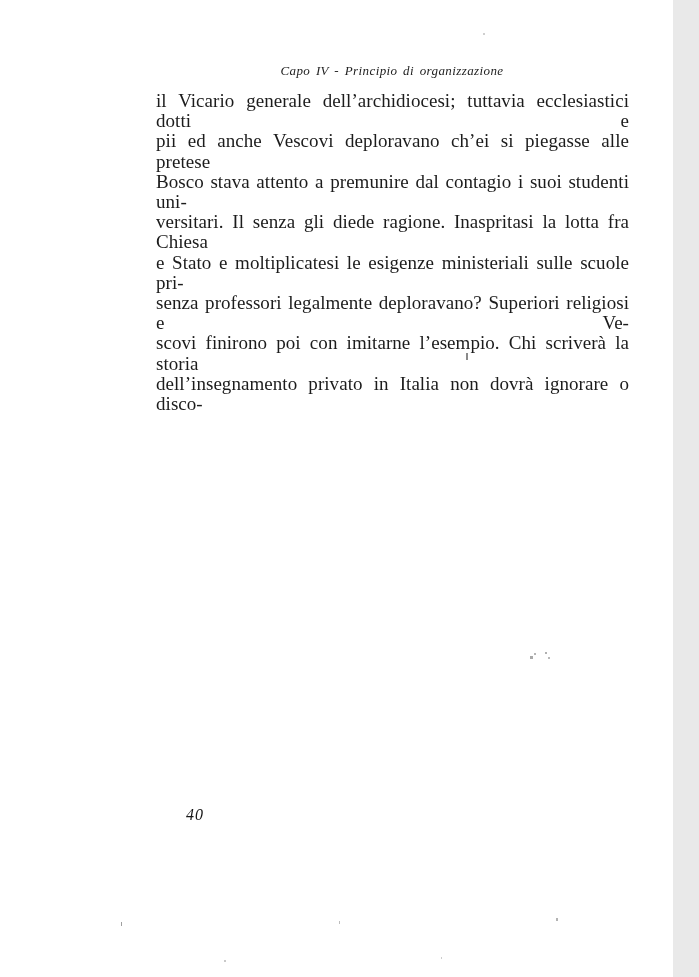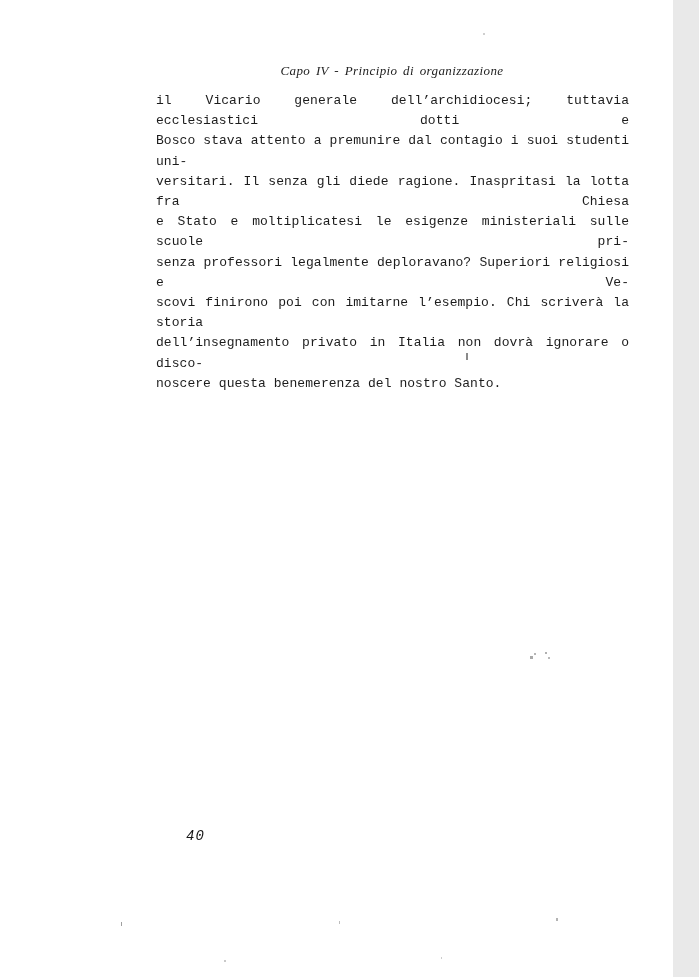--- a/index.html
+++ b/index.html
@@ -28,41 +28,39 @@
     color: #222;
     word-spacing: 2px;
   }
   .body-text {
     position: absolute;
     left: 156px;
     top: 91px;
     width: 473px;
   }
   .bline {
-    font-size: 13px;
+    font-size: 19px;
     line-height: 20.2px;
     text-align: justify;
     text-align-last: justify;
     letter-spacing: 0.05px;
     white-space: normal;
     color: #1c1c1c;
-    font-family: Liberation Mono, monospace;
   }
   .bline.last {
     text-align-last: left;
   }
   .page-number {
     position: absolute;
     left: 186px;
-    top: 828px;
-    font-size: 14px;
+    top: 806px;
+    font-size: 16px;
     font-style: italic;
     letter-spacing: 1px;
     color: #161616;
-    font-family: Liberation Mono, monospace;
   }
   
   .speck {
     position: absolute;
     background: #9a9a9a;
   }
   .speck.s1 { left: 466px; top: 353px; width: 2px; height: 7px; background:#8a8a8a; }
   .speck.s2 { left: 530px; top: 656px; width: 3px; height: 3px; background:#a9a9a9; }
   .speck.s3 { left: 534px; top: 653px; width: 2px; height: 2px; background:#b5b5b5; }
   .speck.s4 { left: 545px; top: 652px; width: 2px; height: 2px; background:#b0b0b0; }
@@ -84,27 +82,27 @@
 </style>
 </head>
 <body>
 
 <div class="page">
 
   <div class="running-header">Capo IV - Principio di organizzazione</div>
 
   <div class="body-text">
     <div class="bline">il Vicario generale dell’archidiocesi; tuttavia ecclesiastici dotti e</div>
+    <div class="bline">pii ed anche Vescovi deploravano ch’ei si piegasse alle pretese</div>
     <div class="bline">Bosco stava attento a premunire dal contagio i suoi studenti uni-</div>
     <div class="bline">versitari. Il senza gli diede ragione. Inaspritasi la lotta fra Chiesa</div>
     <div class="bline">e Stato e moltiplicatesi le esigenze ministeriali sulle scuole pri-</div>
     <div class="bline">senza professori legalmente deploravano? Superiori religiosi e Ve-</div>
     <div class="bline">scovi finirono poi con imitarne l’esempio. Chi scriverà la storia</div>
     <div class="bline">dell’insegnamento privato in Italia non dovrà ignorare o disco-</div>
-    <div class="bline last">noscere questa benemerenza del nostro Santo.</div>
   </div>
 
   <div class="page-number">40</div>
 
   <div class="speck s1"></div>
   <div class="speck s2"></div>
   <div class="speck s3"></div>
   <div class="speck s4"></div>
   <div class="speck s5"></div>
   <div class="speck s6"></div>

